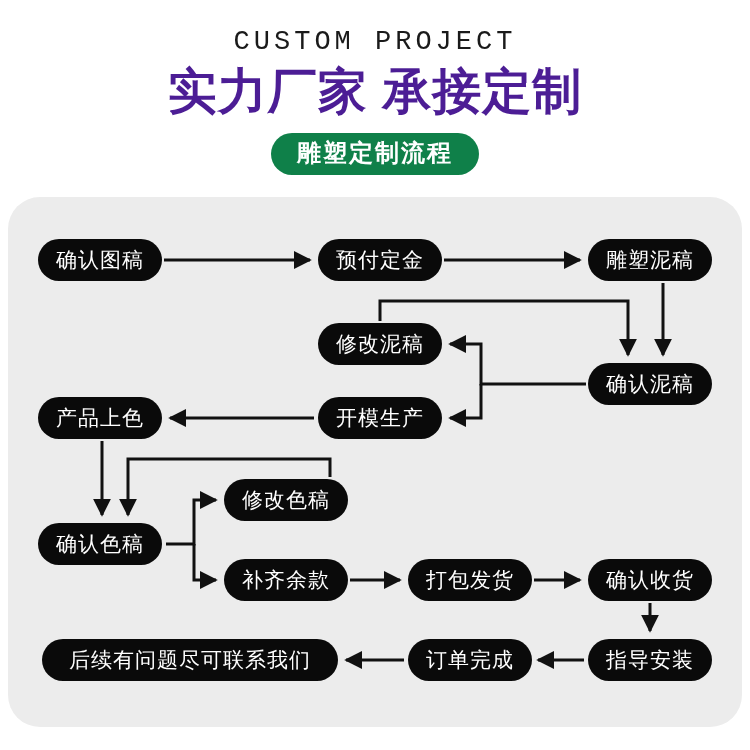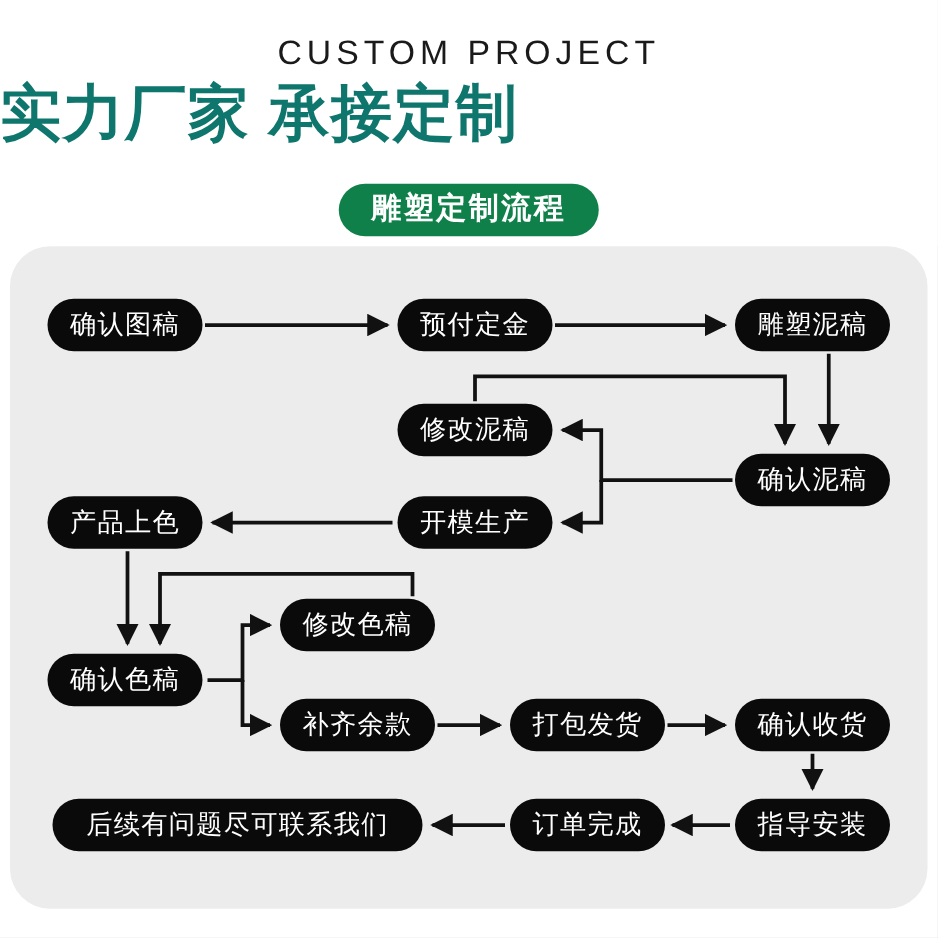--- a/index.html
+++ b/index.html
@@ -12,41 +12,40 @@
   .page{position:relative;width:750px;height:750px;}
 
   
   .header{
     position:absolute;left:0;top:0;width:750px;height:197px;
     background:#ffffff;
   }
   .eyebrow{
     position:absolute;left:0;top:26px;width:750px;
     text-align:center;
-    font-family:Liberation Sans, sans-serif;
+    font-family:Liberation Mono, monospace;
     font-size:27px;
     letter-spacing:4px;
     color:#1a1a1a;
     line-height:32px;
     white-space:nowrap;
   }
   .headline{
     position:absolute;left:0;top:62px;width:750px;
-    text-align:left;
+    text-align:center;
     font-size:49px;
     font-weight:bold;
-    color:#0f766e;
+    color:#4c1d95;
     letter-spacing:1px;
     line-height:58px;
     white-space:nowrap;
   }
   .badge-wrap{
     position:absolute;left:0;top:133px;width:750px;
     text-align:center;
-    margin-top:14px;
   }
   .badge{
     display:inline-block;
     background:#0f8049;
     color:#ffffff;
     font-size:24px;
     font-weight:bold;
     letter-spacing:2px;
     padding:7px 26px 9px 26px;
     border-radius:22px;

